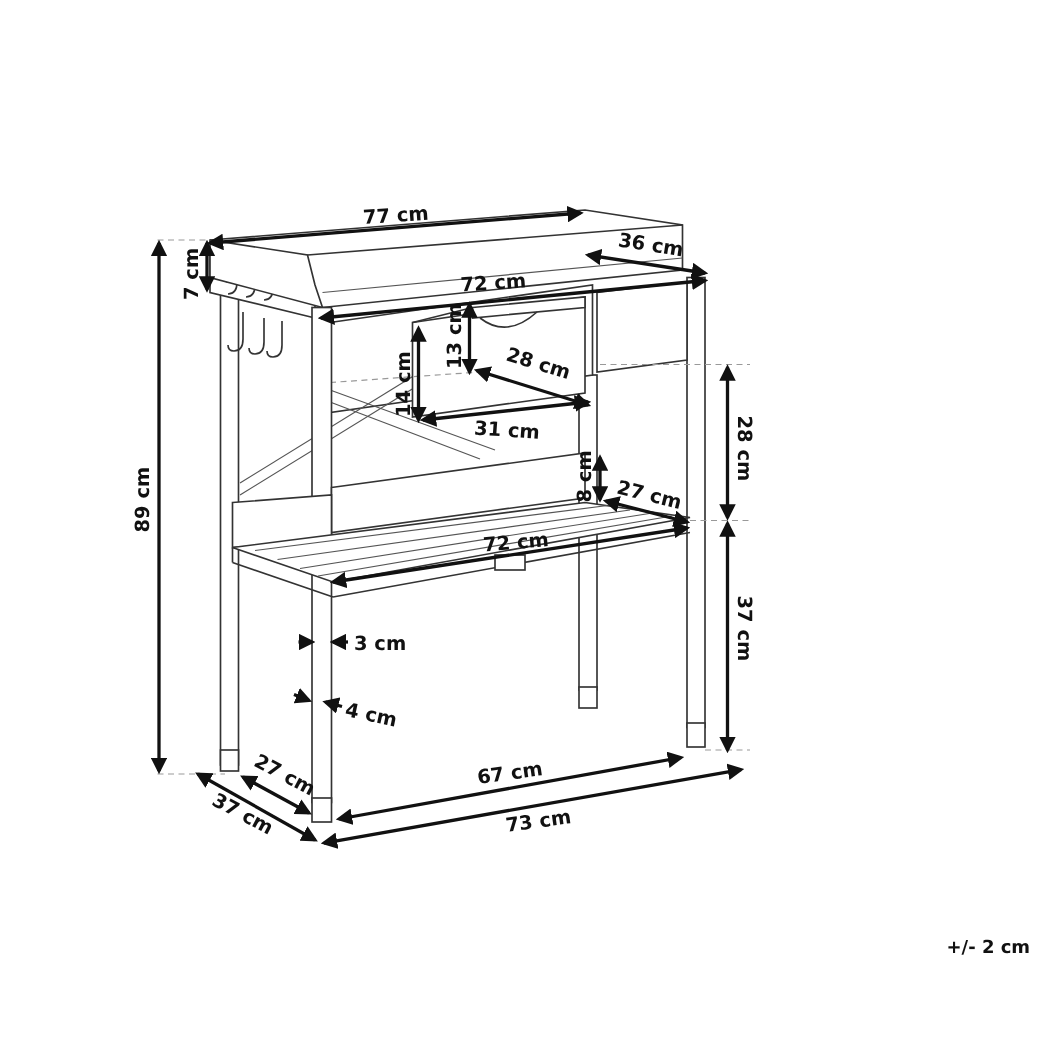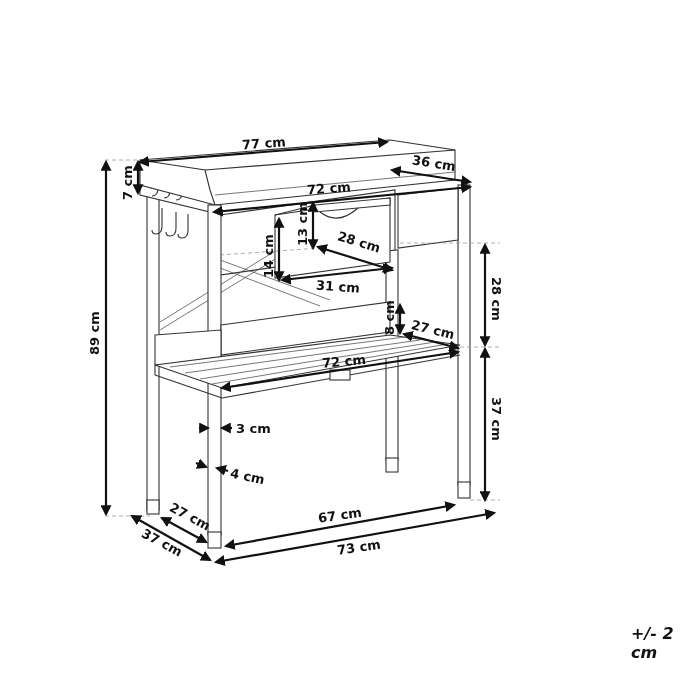--- a/index.html
+++ b/index.html
@@ -4,21 +4,21 @@
   <style>
     html, body { margin: 0; padding: 0; background: #ffffff; }
     body { width: 700px; height: 700px; overflow: hidden; position: relative; }
     #stage { position: absolute; left: 0; top: 0; width: 700px; height: 700px; }
     svg text { font-family: "DejaVu Sans", sans-serif; font-weight: bold; font-size: 13px; fill: #111; }
     .ln { stroke: #333; stroke-width: 1.1; fill: none; }
     .lnf { stroke: #333; stroke-width: 1.1; fill: #fff; }
     .thin { stroke: #555; stroke-width: 0.8; fill: none; }
     .dash { stroke: #999; stroke-width: 0.8; stroke-dasharray: 4 3; fill: none; }
     .dim { stroke: #111; stroke-width: 2.2; fill: none; }
-    .tol { position: absolute; left: 631px; top: 624px; font-family: "DejaVu Sans", sans-serif; font-weight: bold; font-size: 16px; color: #111; font-style: italic; }
+    .tol { position: absolute; left: 631px; top: 624px; font-family: "DejaVu Sans", sans-serif; font-weight: bold; font-size: 12px; color: #111; }
   </style>
 </head>
 <body>
 
 <svg id="stage" viewBox="0 0 700 700" xmlns="http://www.w3.org/2000/svg">
   <defs>
     <marker id="ah" viewBox="0 0 10 10" refX="8" refY="5" markerWidth="5" markerHeight="5" orient="auto-start-reverse">
       <path d="M0,0 L10,5 L0,10 z" fill="#111"></path>
     </marker>
   </defs>

